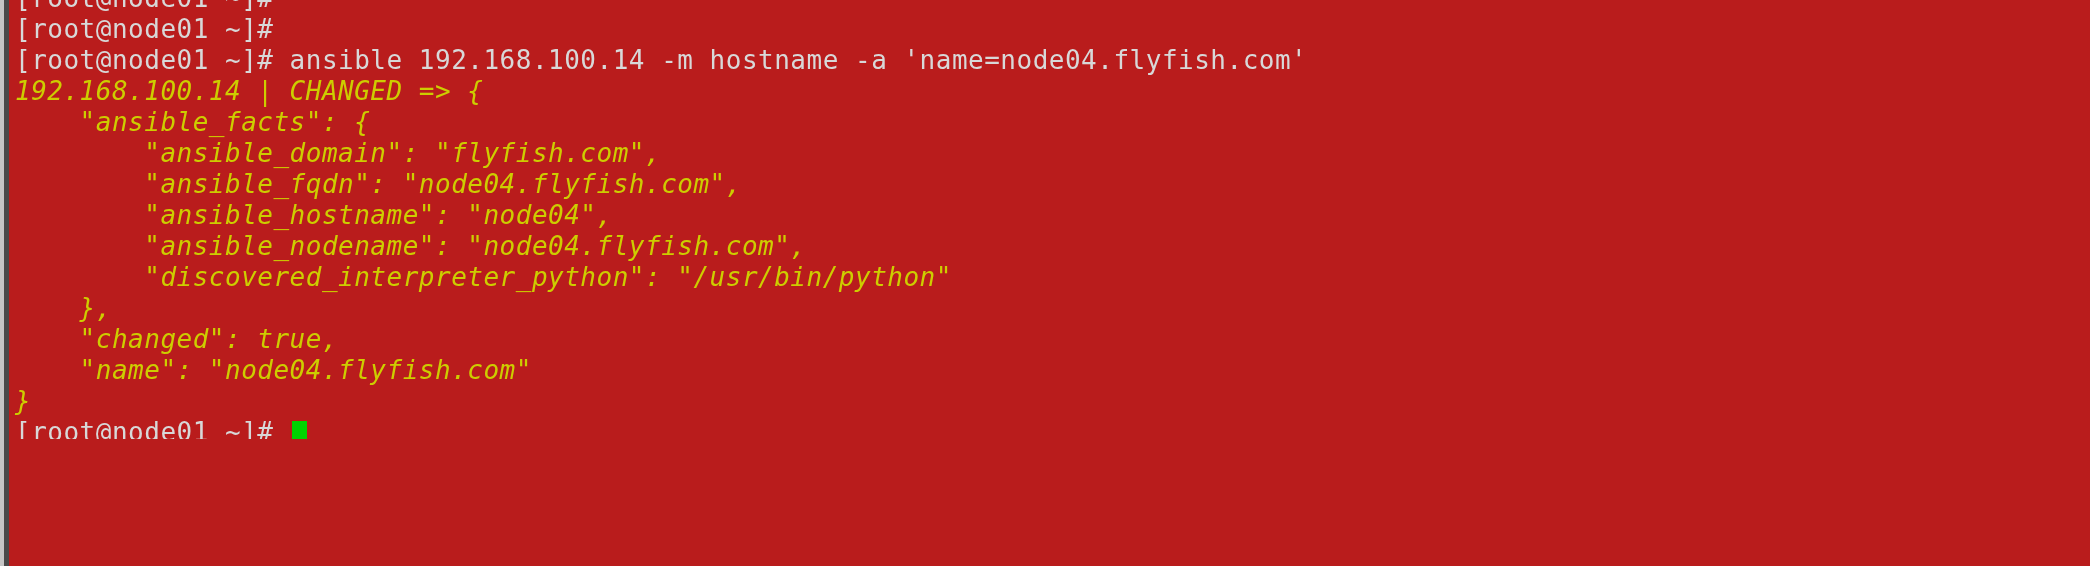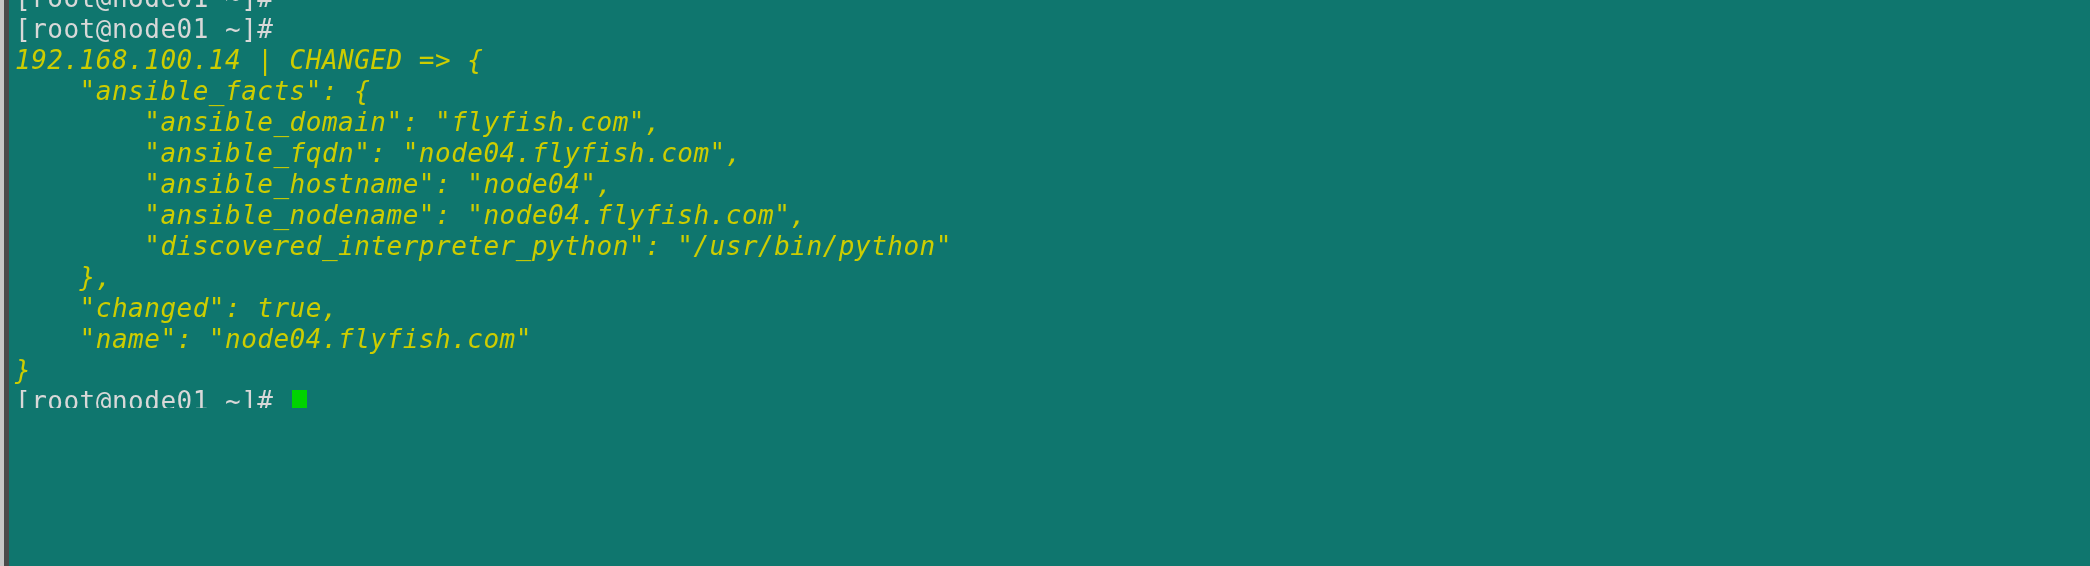--- a/index.html
+++ b/index.html
@@ -11,21 +11,21 @@
     width: 2090px;
     height: 566px;
     overflow: hidden;
     font-family: "DejaVu Sans Mono", "Liberation Mono", monospace;
   }
 
   #terminal {
     position: relative;
     width: 2090px;
     height: 566px;
-    background: #0f766e;
+    background: #b91c1c;
     box-sizing: border-box;
     overflow: hidden;
   }
 
   
   #left-edge {
     position: absolute;
     left: 0;
     top: 0;
     width: 9px;
@@ -120,20 +120,21 @@
   <div id="left-edge-inner"></div>
 
   <div id="screen">
 
     <div id="line-top" class="line">
       <span class="clip-inner">[root@node01 ~]#</span>
     </div>
 
     <div class="line white">[root@node01 ~]#</div>
 
+    <div class="line white">[root@node01 ~]# ansible 192.168.100.14 -m hostname -a 'name=node04.flyfish.com'</div>
 
     <div class="line yellow">192.168.100.14 | CHANGED =&gt; {</div>
 
     <div class="line yellow">    "ansible_facts": {</div>
 
     <div class="line yellow">        "ansible_domain": "flyfish.com",</div>
 
     <div class="line yellow">        "ansible_fqdn": "node04.flyfish.com",</div>
 
     <div class="line yellow">        "ansible_hostname": "node04",</div>

